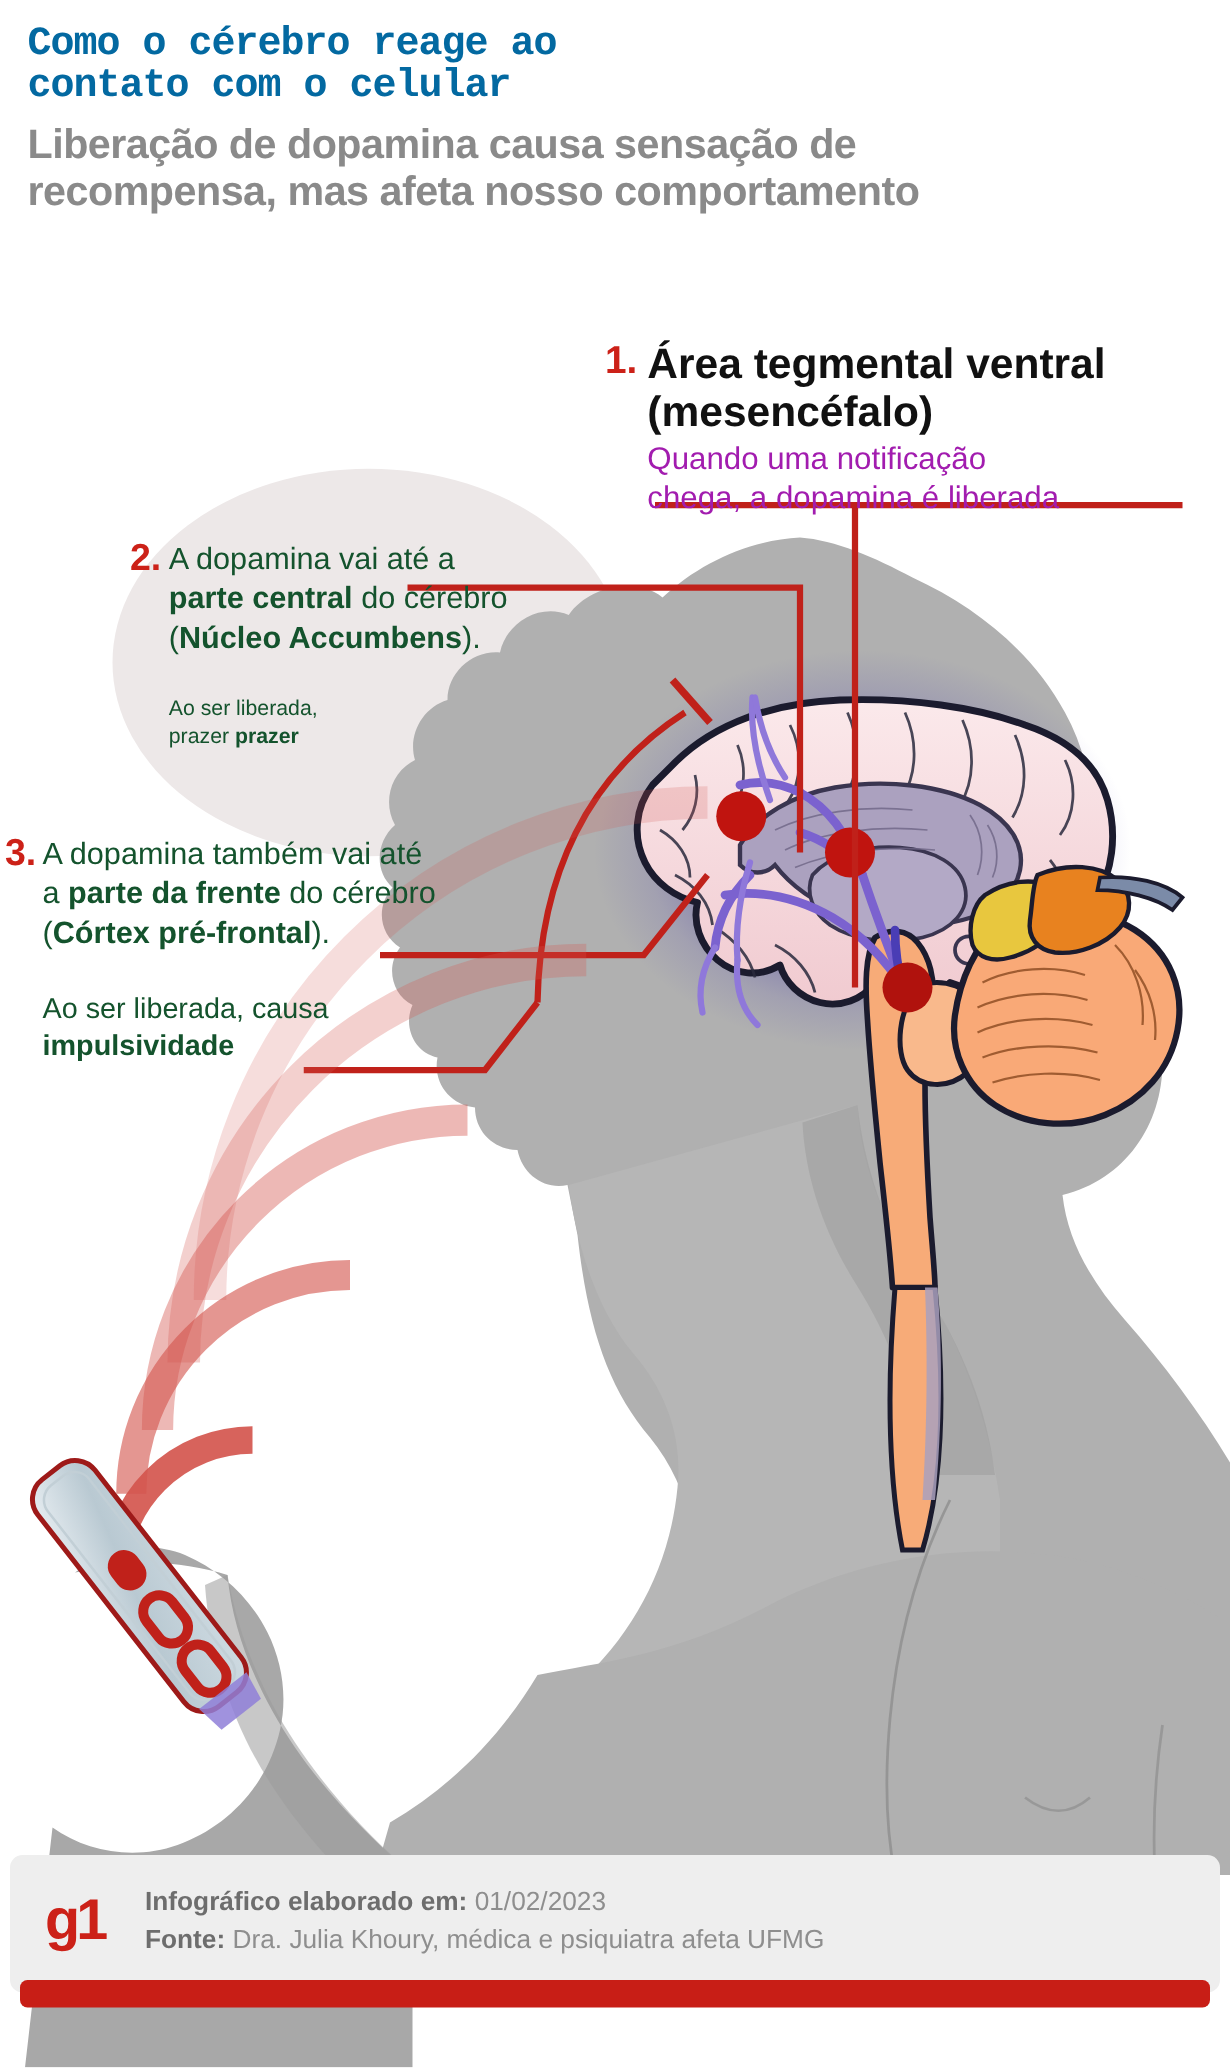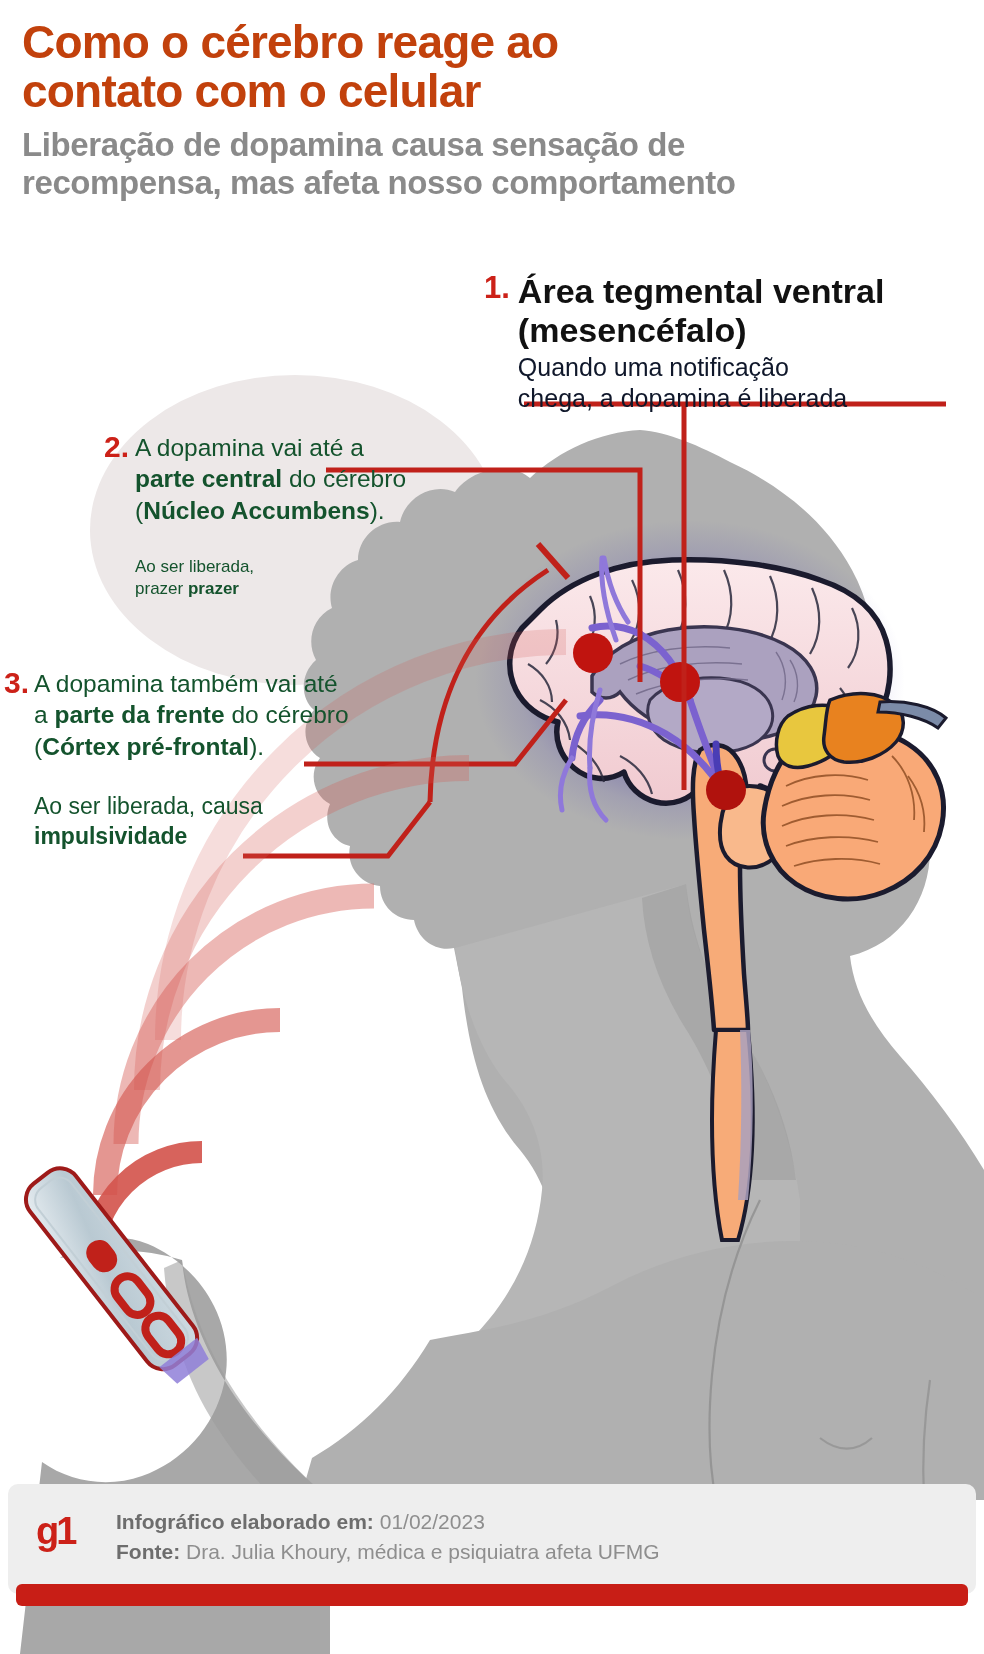--- a/index.html
+++ b/index.html
@@ -7,23 +7,23 @@
     width: 984px; height: 1654px;
     background: #ffffff;
     font-family: "Liberation Sans", sans-serif;
     overflow: hidden;
   }
   #root { position: relative; width: 984px; height: 1654px; background:#fff; }
 
   
   .header { position:absolute; left:22px; top:18px; width:945px; }
   .title {
-    font-size: 46px; line-height: 1.07; font-weight: 700;
-    color:#c2410c; letter-spacing:-0.8px;
-    font-family:Liberation Sans, sans-serif;
+    font-size: 32px; line-height: 1.07; font-weight: 700;
+    color:#0369a1; letter-spacing:-0.8px;
+    font-family:Liberation Mono, monospace;
   }
   .subtitle {
     margin-top: 10px;
     font-size: 33px; line-height: 1.13; font-weight: 700;
     color:#8a8a8a; letter-spacing:-0.4px;
   }
 
   
   #art { position:absolute; left:0; top:0; width:984px; height:1654px; }
 
@@ -32,21 +32,21 @@
   .num {
     color:#CC2118; font-weight:700; display:inline-block;
   }
   .ctext { color:#14532d; }
   .ctext b { font-weight:700; }
 
   
   #callout1 { left:484px; top:272px; width:470px; }
   #callout1 .num { font-size:31px; vertical-align:top; line-height:1; margin-right:8px;}
   #callout1 .head { font-size:34px; font-weight:700; line-height:1.16; color:#111; }
-  #callout1 .body { font-size:25px; line-height:1.2; color:#0f172a; margin-top:1px;}
+  #callout1 .body { font-size:25px; line-height:1.2; color:#a21caf; margin-top:1px;}
   #c1row { display:flex; align-items:flex-start; }
 
   
   #callout2 { left:104px; top:432px; width:360px; }
   #callout2 .num { font-size:30px; line-height:1; margin-right:6px; }
   #callout2 .body { font-size:24.5px; line-height:1.28; }
   #c2row { display:flex; align-items:flex-start; }
   #callout2 .second { margin-top:30px; font-size:17px; line-height:1.28; }
 
   
@@ -63,21 +63,21 @@
   #footer-panel {
     position:absolute; left:0; top:0; width:968px; height:110px;
     background:#eeeeee; border-radius:10px;
   }
   #footer-bar {
     position:absolute; left:8px; top:100px; width:952px; height:22px;
     background:#C81E16; border-radius:6px;
   }
   #g1logo {
     position:absolute; left:28px; top:28px;
-    font-size:38px; font-weight:700; color:#CC2118;
+    font-size:46px; font-weight:700; color:#CC2118;
     letter-spacing:-3px; line-height:1;
     font-family:"Liberation Sans", sans-serif;
   }
   .fline { position:absolute; left:108px; font-size:21px; color:#8e8e8e; }
   .fline b { color:#6d6d6d; font-weight:700; }
   #fline1 { top:26px; }
   #fline2 { top:56px; }
 </style>
 </head>
 <body>

